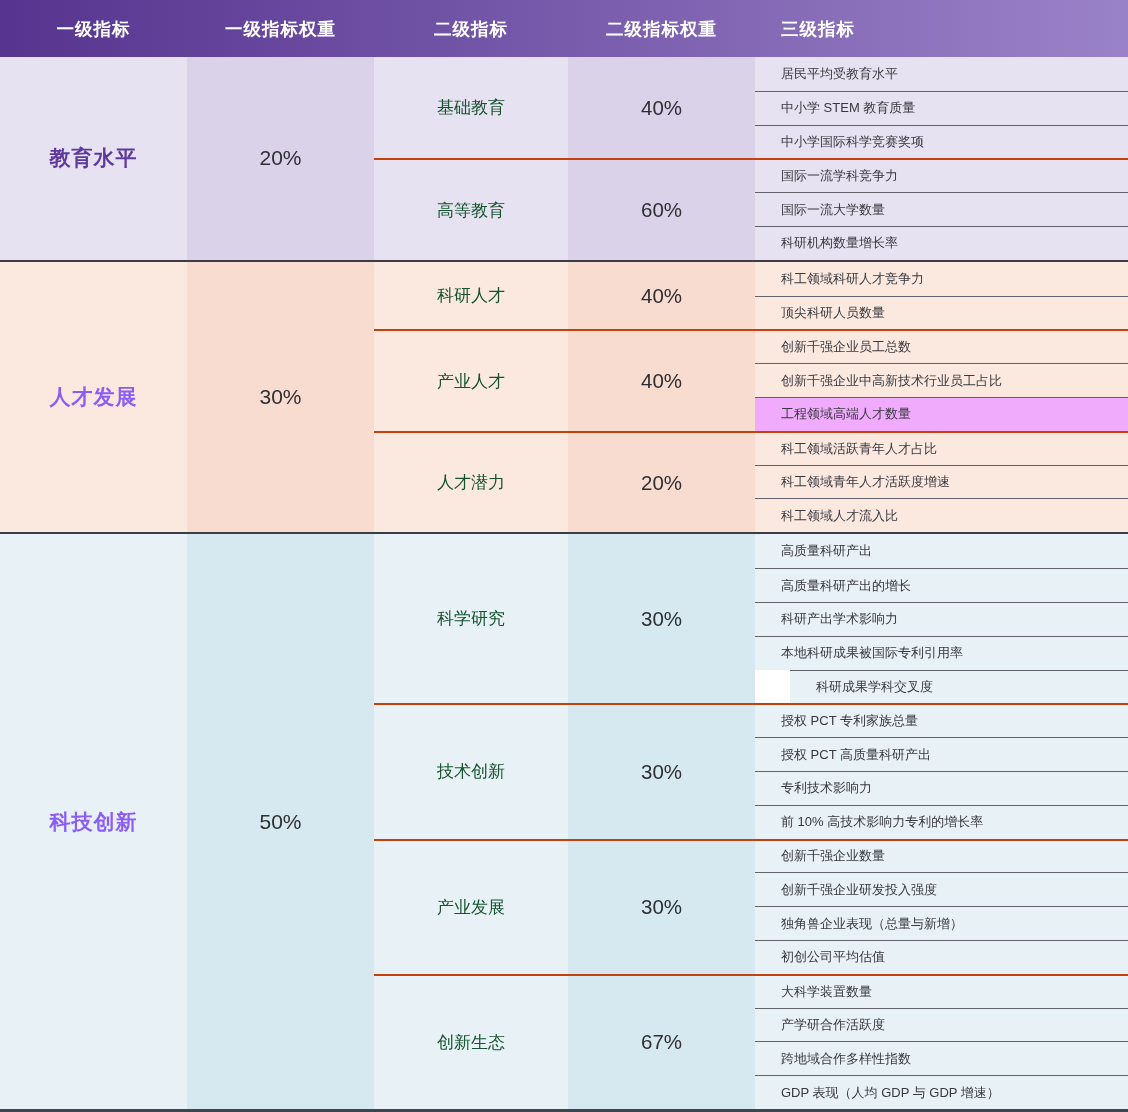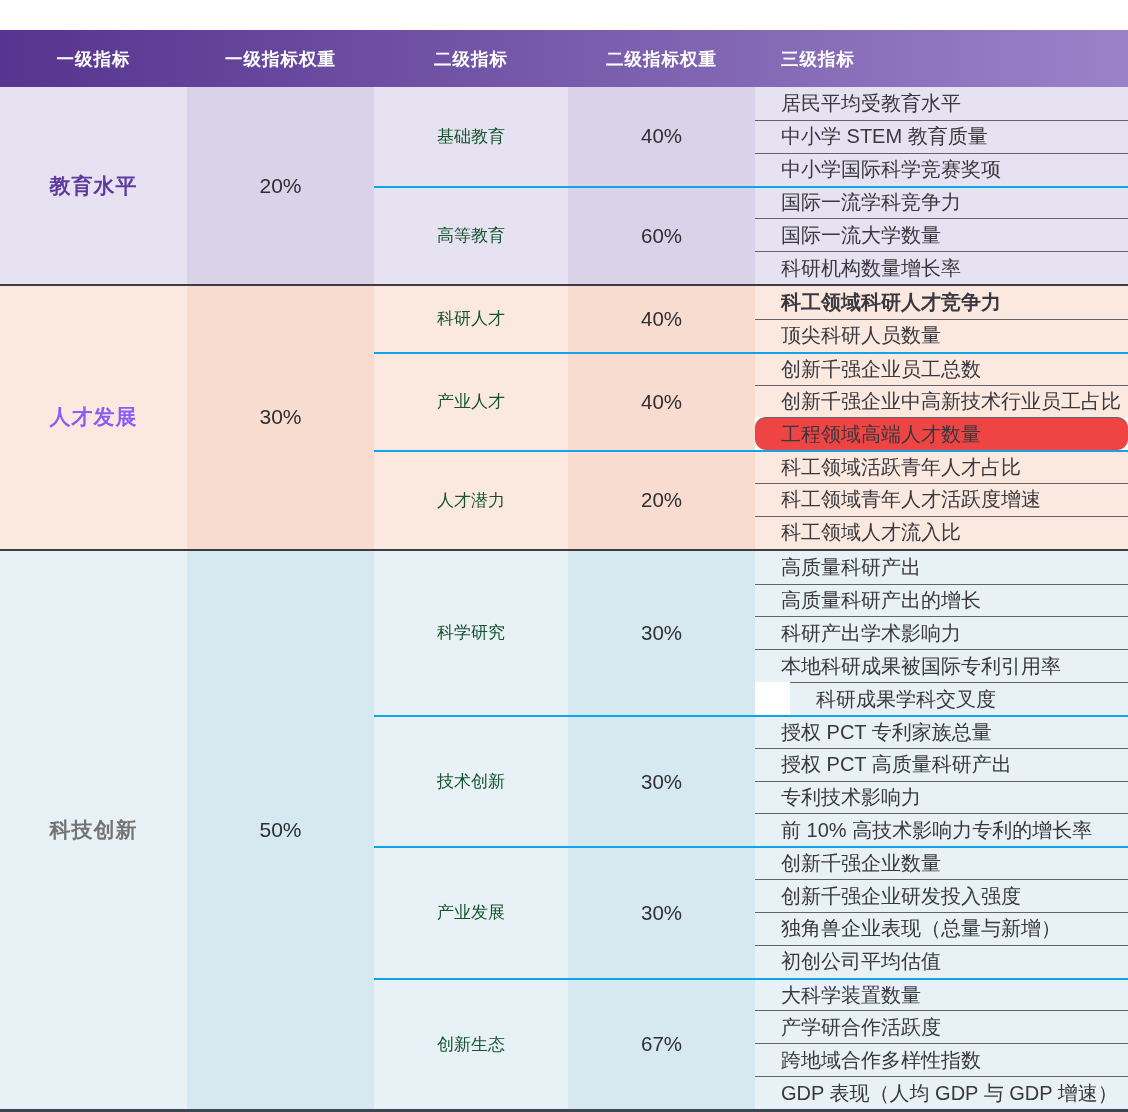--- a/index.html
+++ b/index.html
@@ -38,30 +38,30 @@
     box-sizing:border-box;
     color:#333338;
   }
   .lvl1{font-size:21px;font-weight:bold;letter-spacing:1px;}
   .lvl1w{font-size:21px;color:#2f2f33;}
   .lvl2{font-size:17px;color:#14532d;}
   .lvl2w{font-size:20.5px;color:#2f2f33;}
   .lvl3{
     justify-content:flex-start;
     padding-left:26px;
-    font-size:20px;color:#38383e;
+    font-size:13px;color:#38383e;
   }
-  .gline{border-top:2px solid #0ea5e9;}
+  .gline{border-top:2px solid #c2410c;}
   .rline{border-top:1px solid #62626c;}
 </style>
 </head>
 <body>
 
 <div id="table-root">
-  <div id="table-header" style="background: linear-gradient(90deg, rgb(86, 52, 143), rgb(154, 130, 200)); margin-top: 30px;">
+  <div id="table-header" style="background: linear-gradient(90deg, rgb(86, 52, 143), rgb(154, 130, 200));">
     <div class="hcell">一级指标</div>
     <div class="hcell">一级指标权重</div>
     <div class="hcell">二级指标</div>
     <div class="hcell">二级指标权重</div>
     <div class="hcell left">三级指标</div>
   </div>
   <div id="table-body">
       <div class="section" style="grid-template-rows: repeat(6, 1fr); flex-grow: 6;">
         <div class="cell lvl1" style="grid-area: 1 / 1 / span 6; background: rgb(231, 226, 241); color: rgb(94, 58, 158);">教育水平</div>
         <div class="cell lvl1w" style="grid-area: 1 / 2 / span 6; background: rgb(217, 210, 233);">20%</div>
@@ -74,35 +74,35 @@
         <div class="cell lvl2w gline" style="grid-area: 4 / 4 / span 3; background: rgb(217, 210, 233);">60%</div>
         <div class="cell lvl3 gline" style="grid-area: 4 / 5; background: rgb(231, 226, 241);">国际一流学科竞争力</div>
         <div class="cell lvl3 rline" style="grid-area: 5 / 5; background: rgb(231, 226, 241);">国际一流大学数量</div>
         <div class="cell lvl3 rline" style="grid-area: 6 / 5; background: rgb(231, 226, 241);">科研机构数量增长率</div>
       </div>
       <div class="section sep" style="grid-template-rows: repeat(8, 1fr); flex-grow: 8;">
         <div class="cell lvl1" style="grid-area: 1 / 1 / span 8; background: rgb(251, 233, 224); color: #8b5cf6;">人才发展</div>
         <div class="cell lvl1w" style="grid-area: 1 / 2 / span 8; background: rgb(248, 220, 207);">30%</div>
         <div class="cell lvl2" style="grid-area: 1 / 3 / span 2; background: rgb(251, 233, 224);">科研人才</div>
         <div class="cell lvl2w" style="grid-area: 1 / 4 / span 2; background: rgb(248, 220, 207);">40%</div>
-        <div class="cell lvl3" style="grid-area: 1 / 5; background: rgb(251, 233, 224); font-weight: bold;">科工领域科研人才竞争力</div>
+        <div class="cell lvl3" style="grid-area: 1 / 5; background: rgb(251, 233, 224);">科工领域科研人才竞争力</div>
         <div class="cell lvl3 rline" style="grid-area: 2 / 5; background: rgb(251, 233, 224);">顶尖科研人员数量</div>
         <div class="cell lvl2 gline" style="grid-area: 3 / 3 / span 3; background: rgb(251, 233, 224);">产业人才</div>
         <div class="cell lvl2w gline" style="grid-area: 3 / 4 / span 3; background: rgb(248, 220, 207);">40%</div>
         <div class="cell lvl3 gline" style="grid-area: 3 / 5; background: rgb(251, 233, 224);">创新千强企业员工总数</div>
         <div class="cell lvl3 rline" style="grid-area: 4 / 5; background: rgb(251, 233, 224);">创新千强企业中高新技术行业员工占比</div>
-        <div class="cell lvl3 rline" style="grid-area: 5 / 5; background: #ef4444; border-radius: 11px;">工程领域高端人才数量</div>
+        <div class="cell lvl3 rline" style="grid-area: 5 / 5; background: #f0abfc;">工程领域高端人才数量</div>
         <div class="cell lvl2 gline" style="grid-area: 6 / 3 / span 3; background: rgb(251, 233, 224);">人才潜力</div>
         <div class="cell lvl2w gline" style="grid-area: 6 / 4 / span 3; background: rgb(248, 220, 207);">20%</div>
         <div class="cell lvl3 gline" style="grid-area: 6 / 5; background: rgb(251, 233, 224);">科工领域活跃青年人才占比</div>
         <div class="cell lvl3 rline" style="grid-area: 7 / 5; background: rgb(251, 233, 224);">科工领域青年人才活跃度增速</div>
         <div class="cell lvl3 rline" style="grid-area: 8 / 5; background: rgb(251, 233, 224);">科工领域人才流入比</div>
       </div>
       <div class="section sep" style="grid-template-rows: repeat(17, 1fr); flex-grow: 17;">
-        <div class="cell lvl1" style="grid-area: 1 / 1 / span 17; background: rgb(231, 241, 246); color: #737373;">科技创新</div>
+        <div class="cell lvl1" style="grid-area: 1 / 1 / span 17; background: rgb(231, 241, 246); color: #8b5cf6;">科技创新</div>
         <div class="cell lvl1w" style="grid-area: 1 / 2 / span 17; background: rgb(214, 233, 240);">50%</div>
         <div class="cell lvl2" style="grid-area: 1 / 3 / span 5; background: rgb(231, 241, 246);">科学研究</div>
         <div class="cell lvl2w" style="grid-area: 1 / 4 / span 5; background: rgb(214, 233, 240);">30%</div>
         <div class="cell lvl3" style="grid-area: 1 / 5; background: rgb(231, 241, 246);">高质量科研产出</div>
         <div class="cell lvl3 rline" style="grid-area: 2 / 5; background: rgb(231, 241, 246);">高质量科研产出的增长</div>
         <div class="cell lvl3 rline" style="grid-area: 3 / 5; background: rgb(231, 241, 246);">科研产出学术影响力</div>
         <div class="cell lvl3 rline" style="grid-area: 4 / 5; background: rgb(231, 241, 246);">本地科研成果被国际专利引用率</div>
         <div class="cell lvl3 rline" style="grid-area: 5 / 5; background: rgb(231, 241, 246); margin-left: 35px;">科研成果学科交叉度</div>
         <div class="cell lvl2 gline" style="grid-area: 6 / 3 / span 4; background: rgb(231, 241, 246);">技术创新</div>
         <div class="cell lvl2w gline" style="grid-area: 6 / 4 / span 4; background: rgb(214, 233, 240);">30%</div>

